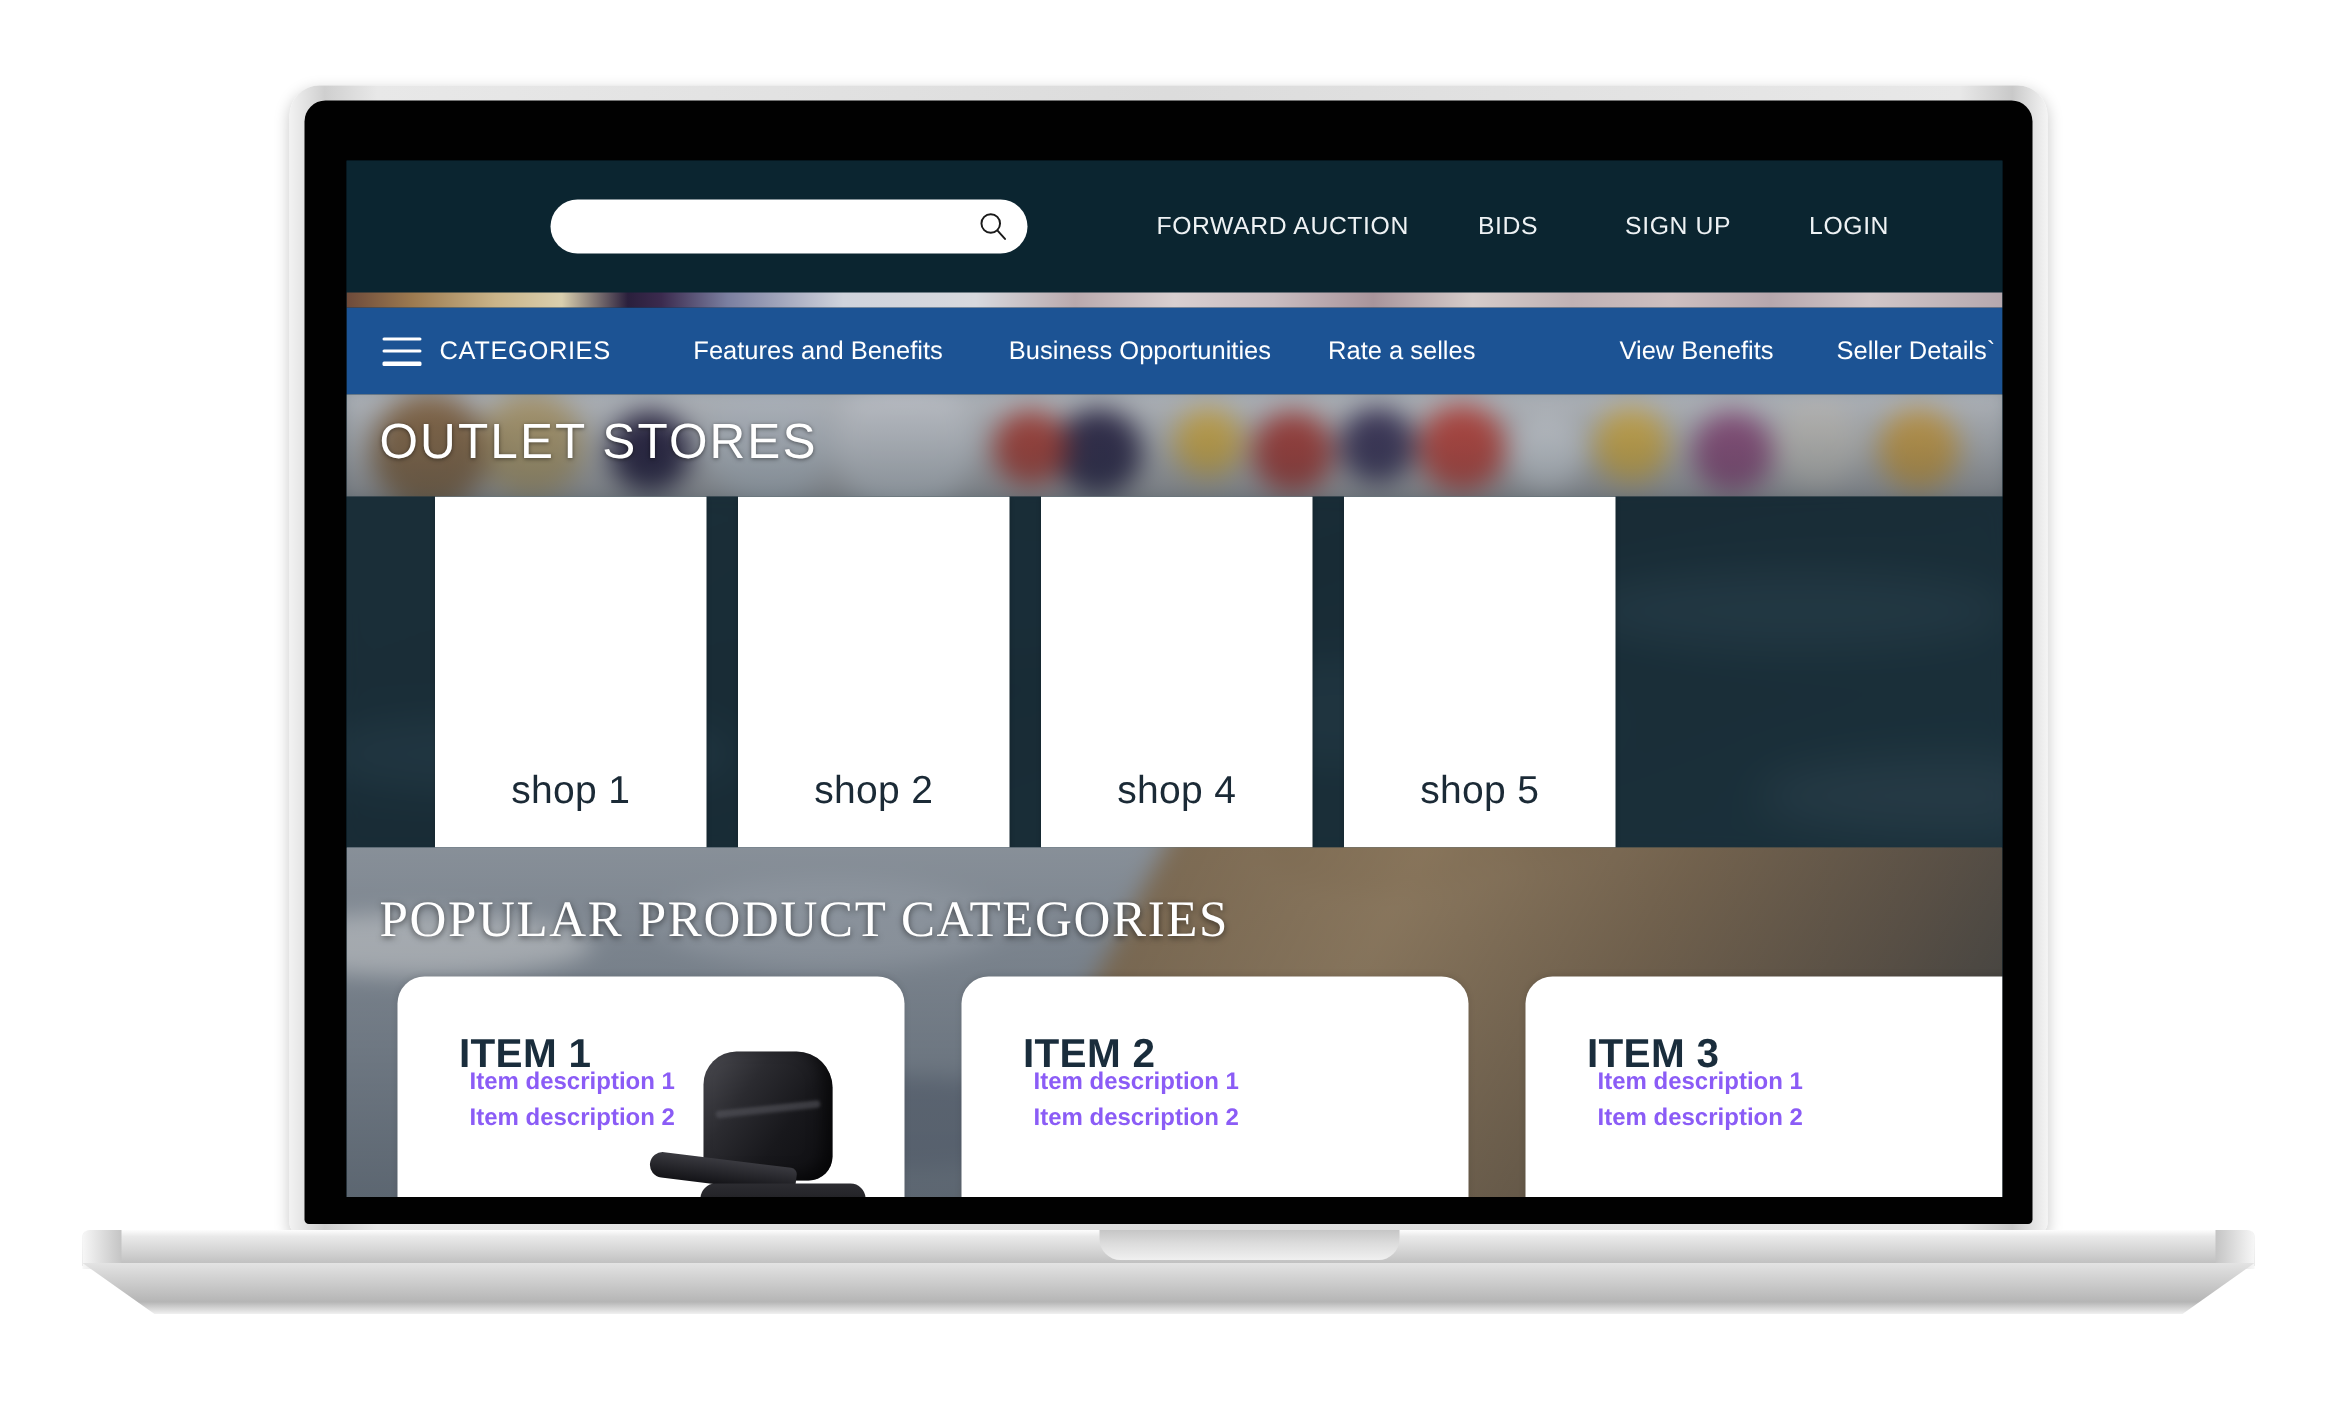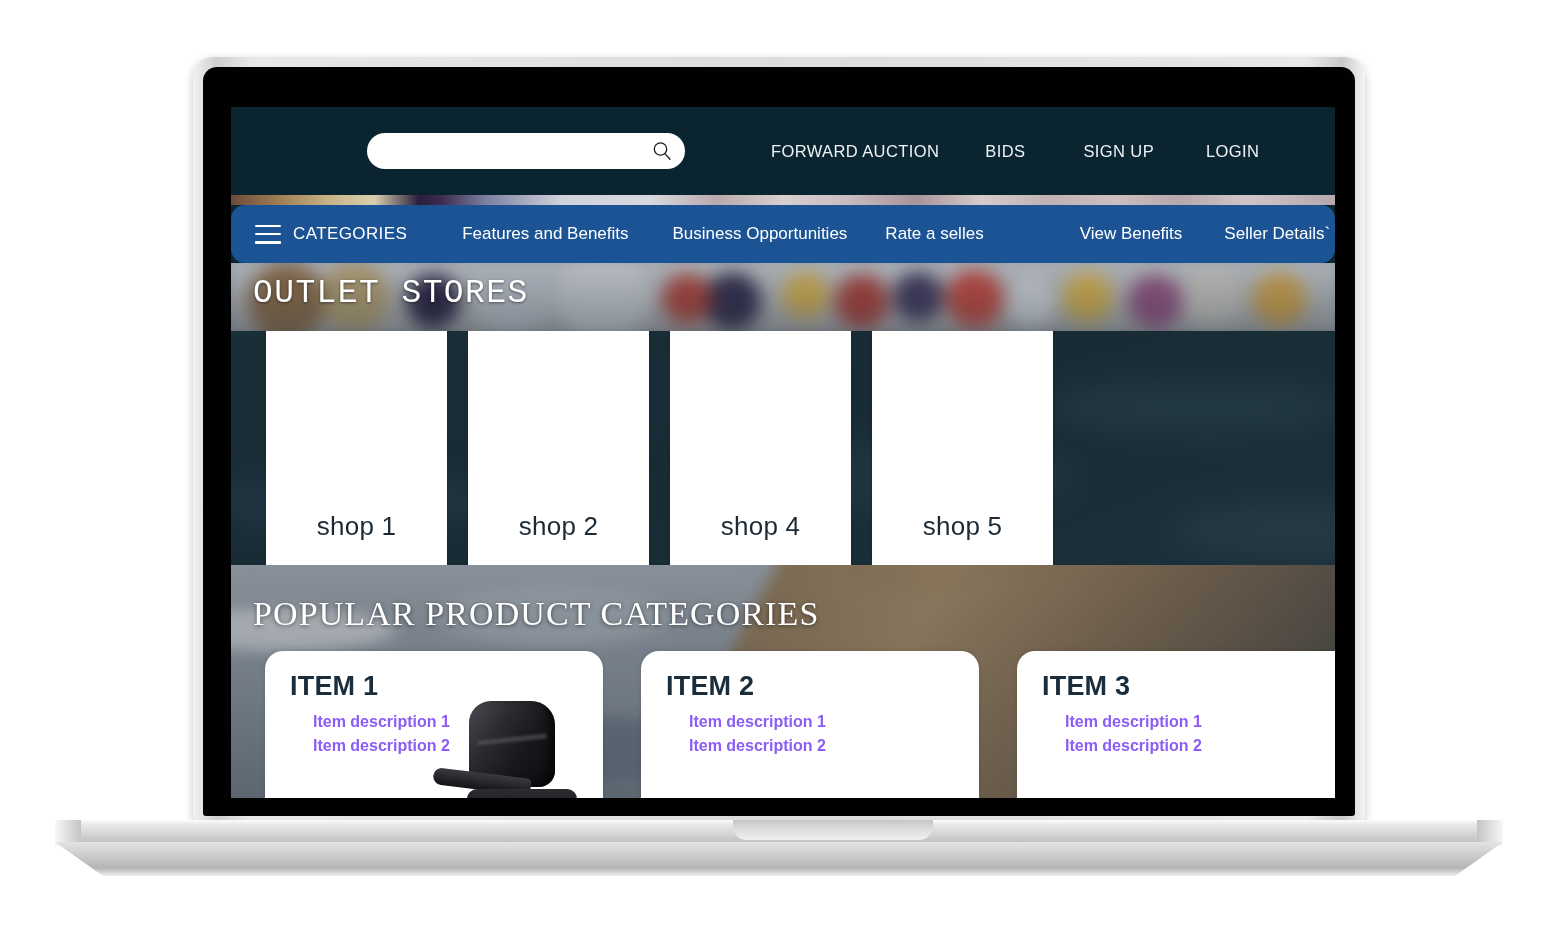--- a/index.html
+++ b/index.html
@@ -152,21 +152,20 @@
   }
 
   
   .blue-nav {
     height: 58px;
     background: #1c5394;
     display: flex;
     align-items: center;
     padding-left: 24px;
     box-sizing: border-box;
-    border-radius: 14px;
   }
   .hamburger {
     width: 26px; height: 19px;
     display: flex; flex-direction: column; justify-content: space-between;
     margin-right: 12px;
     cursor: pointer;
     flex: none;
   }
   .hamburger span {
     display: block; height: 2.6px; width: 100%;
@@ -221,21 +220,21 @@
     filter: blur(9px);
   }
   .outlet-banner-shade {
     position: absolute; inset: 0;
     background: linear-gradient(180deg, rgba(20,38,48,.18) 0%, rgba(25,45,55,.42) 100%);
   }
   .outlet-title {
     position: absolute;
     left: 22px; top: 12px;
     color: #ffffff;
-    font-family: Liberation Mono, monospace;
+    font-family: Liberation Sans, sans-serif;
     font-size: 33px;
     letter-spacing: 1.4px;
     text-shadow: 0 1px 3px rgba(0,0,0,.5);
   }
   .outlet-body {
     position: absolute;
     left: 0; top: 68px;
     width: 100%; height: 234px;
     overflow: hidden;
   }
@@ -253,21 +252,21 @@
   .outlet-body-shade {
     position: absolute; inset: 0;
     background: rgba(21,40,50,.55);
   }
   .shops-row {
     position: absolute;
     left: 0; top: 0;
     width: 100%; height: 100%;
     display: flex;
     align-items: flex-start;
-    padding-left: 35px;
+    padding-left: 59px;
     padding-top: 0px;
     box-sizing: border-box;
     gap: 21px;
   }
   .shop-card {
     width: 181px;
     height: 238px;
     background: #ffffff;
     display: flex;
     align-items: flex-end;
@@ -333,21 +332,21 @@
     width: 338px;
     height: 160px;
     background: #ffffff;
     border-radius: 18px 18px 0 0;
     overflow: hidden;
     flex: none;
     cursor: pointer;
     box-shadow: 0 -1px 4px rgba(0,0,0,.10);
   }
   .item-card h3 {
-    margin: 0;
+    margin: 16px;
     position: absolute;
     left: 25px; top: 20px;
     font-size: 27px;
     font-weight: bold;
     color: #1a2d3c;
     letter-spacing: .2px;
   }
   .item-desc {
     position: absolute;
     left: 48px; top: 60px;

